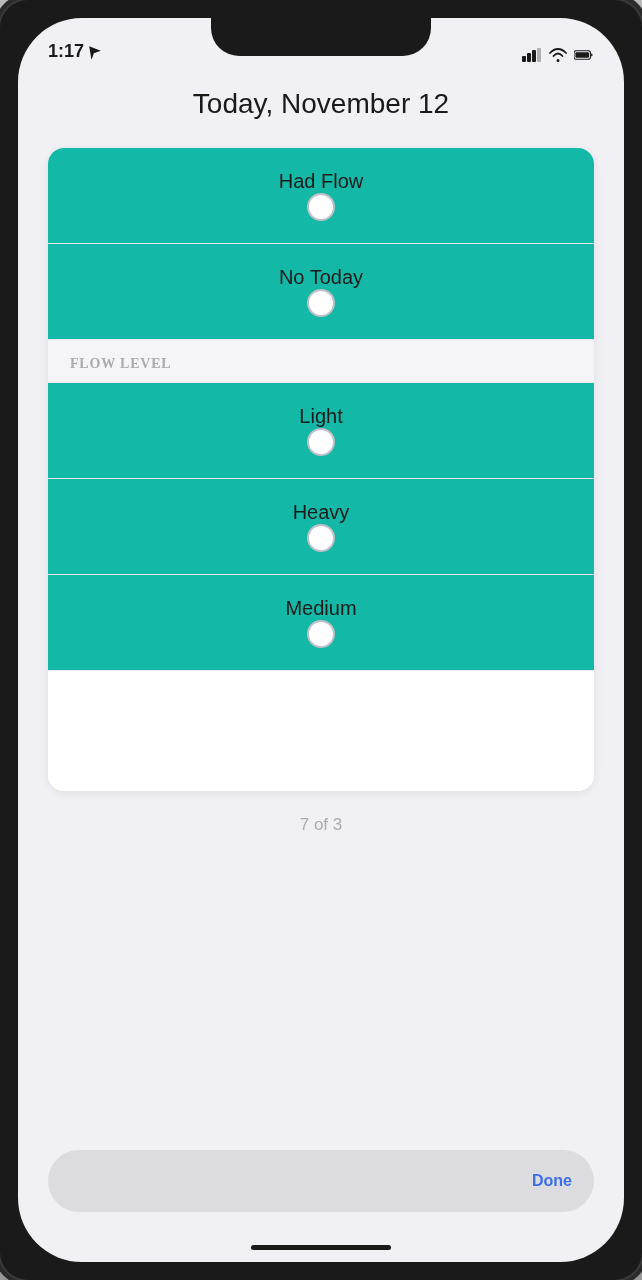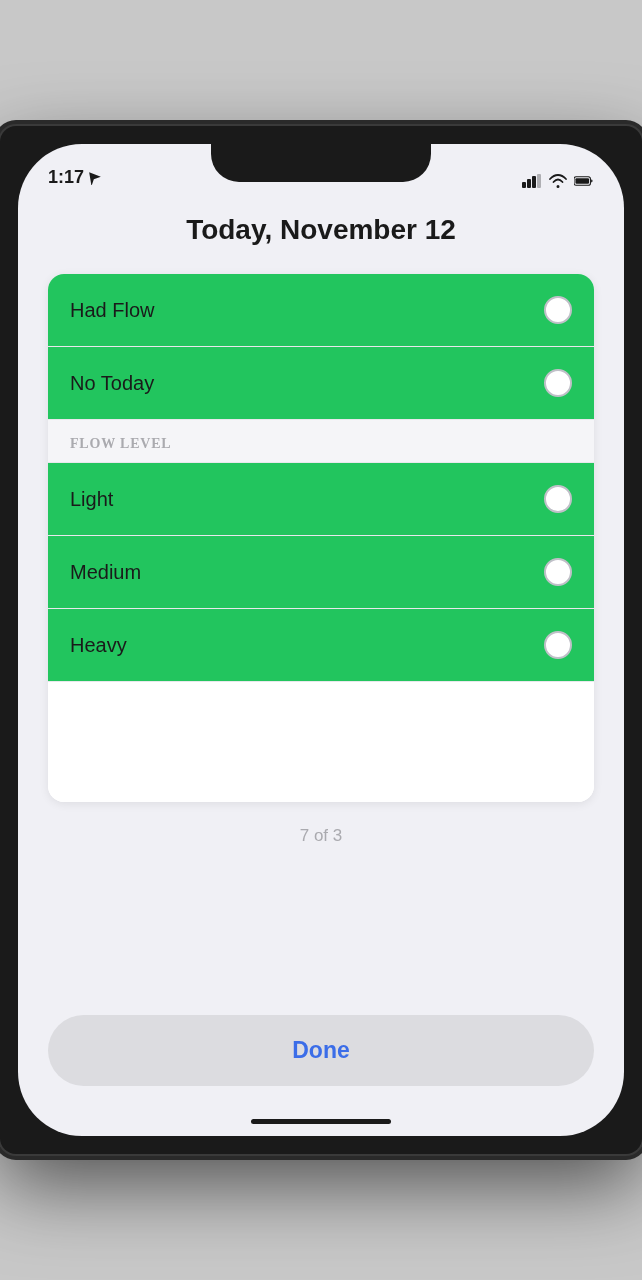--- a/index.html
+++ b/index.html
@@ -8,23 +8,23 @@
       background: #c8c8c8;
       display: flex;
       justify-content: center;
       align-items: center;
       min-height: 100vh;
       font-family: -apple-system, BlinkMacSystemFont, 'SF Pro Display', 'Helvetica Neue', sans-serif;
     }
 
     .phone-frame {
       width: 642px;
-      height: 1028px;
+      height: 1280px;
       background: #1a1a1a;
-      border-radius: 16px;
+      border-radius: 28px;
       position: relative;
       box-shadow:
         0 0 0 2px #3a3a3a,
         0 0 0 6px #2a2a2a,
         0 30px 80px rgba(0,0,0,0.6);
       overflow: hidden;
     }
 
     .phone-screen {
       position: absolute;
@@ -90,21 +90,21 @@
     .content {
       padding: 20px 30px;
       height: calc(100% - 50px);
       display: flex;
       flex-direction: column;
       align-items: center;
     }
 
     .page-title {
       font-size: 28px;
-      font-weight: 700;
+      font-weight: 400;
       color: #1a1a1a;
       text-align: center;
       margin-bottom: 28px;
     }
 
     .card {
       width: 100%;
       background: #fff;
       border-radius: 16px;
       overflow: hidden;
@@ -121,24 +121,25 @@
       font-size: 17px;
       font-weight: 700;
       color: #fff;
       letter-spacing: 1px;
       text-transform: uppercase;
     }
 
     .option-row {
       display: flex;
       align-items: center;
-      justify-content: space-between;
+      justify-content: center;
       padding: 22px 22px;
       border-bottom: 1px solid #e8e8ec;
-      background: #22c55e;
+      background: #14b8a6;
+      flex-direction: column;
     }
 
     .option-row:last-child {
       border-bottom: none;
     }
 
     .option-label {
       font-size: 20px;
       color: #1a1a1a;
     }
@@ -184,25 +185,25 @@
       margin-bottom: 30px;
       width: 100%;
     }
 
     .done-button {
       width: 100%;
       padding: 22px;
       background: #dcdce0;
       border-radius: 50px;
       border: none;
-      font-size: 23px;
+      font-size: 16px;
       font-weight: 600;
       color: #3b6de8;
       cursor: pointer;
-      text-align: center;
+      text-align: right;
     }
 
     
     .home-indicator {
       position: absolute;
       bottom: 12px;
       left: 50%;
       transform: translateX(-50%);
       width: 140px;
       height: 5px;
@@ -267,26 +268,26 @@
         <div class="subsection-header">
           <span class="subsection-label">FLOW LEVEL</span>
         </div>
 
         <div class="option-row">
           <span class="option-label">Light</span>
           <div class="radio-circle"></div>
         </div>
 
         <div class="option-row">
+          <span class="option-label">Heavy</span>
+          <div class="radio-circle"></div>
+        </div>
+
+        <div class="option-row">
           <span class="option-label">Medium</span>
-          <div class="radio-circle"></div>
-        </div>
-
-        <div class="option-row">
-          <span class="option-label">Heavy</span>
           <div class="radio-circle"></div>
         </div>
 
         <div class="empty-area"></div>
       </div>
 
       <div class="pagination">7 of 3</div>
 
       <div class="done-button-container">
         <button class="done-button">Done</button>

